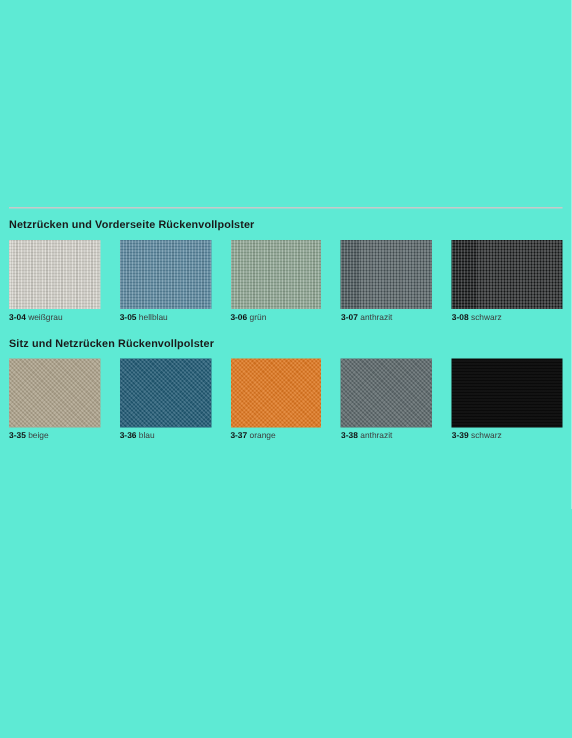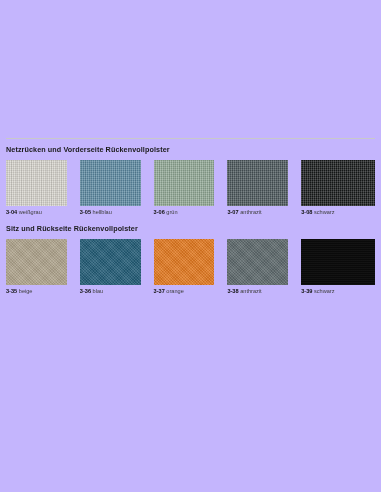--- a/index.html
+++ b/index.html
@@ -122,21 +122,21 @@
   .group {
     margin-bottom: 10px;
   }
   .group.second {
     margin-top: 9px;
   }
 </style>
 </head>
 <body>
 
-<div id="sheet" style="background: #c4b5fd;">
+<div id="sheet" style="background: #5eead4;">
   <div class="content">
 
     <div class="group">
       <div class="section-rule" style="background: rgb(201, 201, 201);"></div>
       <div class="section-title">Netzrücken und Vorderseite Rückenvollpolster</div>
       <div class="swatch-row">
 
         <div class="swatch-cell">
           <div class="swatch mesh" style="background-color: rgb(215, 212, 205);"></div>
           <div class="swatch-label">
@@ -174,21 +174,21 @@
           <div class="swatch-label">
             <span class="code">3-08</span>
             <span class="name">schwarz</span>
           </div>
         </div>
 
       </div>
     </div>
 
     <div class="group second">
-      <div class="section-title">Sitz und Rückseite Rückenvollpolster</div>
+      <div class="section-title">Sitz und Netzrücken Rückenvollpolster</div>
       <div class="swatch-row">
 
         <div class="swatch-cell">
           <div class="swatch fabric" style="background-color: rgb(173, 162, 139);"></div>
           <div class="swatch-label">
             <span class="code">3-35</span>
             <span class="name">beige</span>
           </div>
         </div>
 

